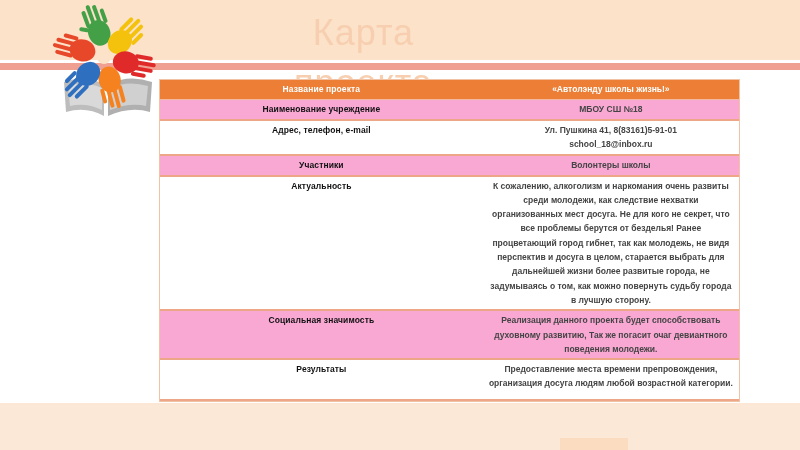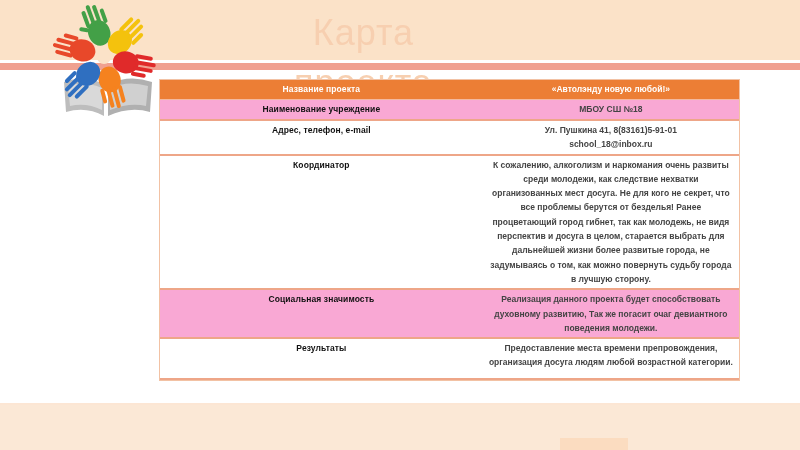--- a/index.html
+++ b/index.html
@@ -125,33 +125,37 @@
     <rect x="2" y="-42" width="4" height="20" rx="2" fill="#e8482a"></rect>
     <rect x="8" y="-36" width="4" height="15" rx="2" fill="#e8482a"></rect>
   </g>
   <circle cx="60" cy="53" r="7" fill="#fbe2c8"></circle>
 </svg>
 
 <table class="project-table">
   <tbody>
     <tr class="header">
       <td class="label">Название проекта</td>
-      <td class="value">«Автолэнду новую любой!»</td>
+      <td class="value">«Автолэнду школы жизнь!»</td>
     </tr>
     <tr class="shade" style="height:18px">
       <td class="label">Наименование учреждение</td>
       <td class="value">МБОУ СШ №18</td>
     </tr>
     <tr class="plain" style="height:27px">
       <td class="label">Адрес, телефон, e-mail</td>
       <td class="value" style="white-space:pre-line">Ул. Пушкина 41, 8(83161)5-91-01
 school_18@inbox.ru</td>
     </tr>
+    <tr class="shade" style="height:16px">
+      <td class="label">Участники</td>
+      <td class="value">Волонтеры школы</td>
+    </tr>
     <tr class="plain" style="height:109px">
-      <td class="label">Координатор</td>
+      <td class="label">Актуальность</td>
       <td class="value">К сожалению, алкоголизм и наркомания очень развиты среди молодежи, как следствие нехватки организованных мест досуга. Не для кого не секрет, что все проблемы берутся от безделья! Ранее процветающий город гибнет, так как молодежь, не видя перспектив и досуга в целом, старается выбрать для дальнейшей жизни более развитые города, не задумываясь о том, как можно повернуть судьбу города в лучшую сторону.</td>
     </tr>
     <tr class="shade" style="height:47px">
       <td class="label">Социальная значимость</td>
       <td class="value">Реализация данного проекта будет способствовать духовному развитию, Так же погасит очаг девиантного поведения молодежи.</td>
     </tr>
     <tr class="plain" style="height:41px">
       <td class="label">Результаты</td>
       <td class="value">Предоставление места времени препровождения, организация досуга людям любой возрастной категории.</td>
     </tr>

